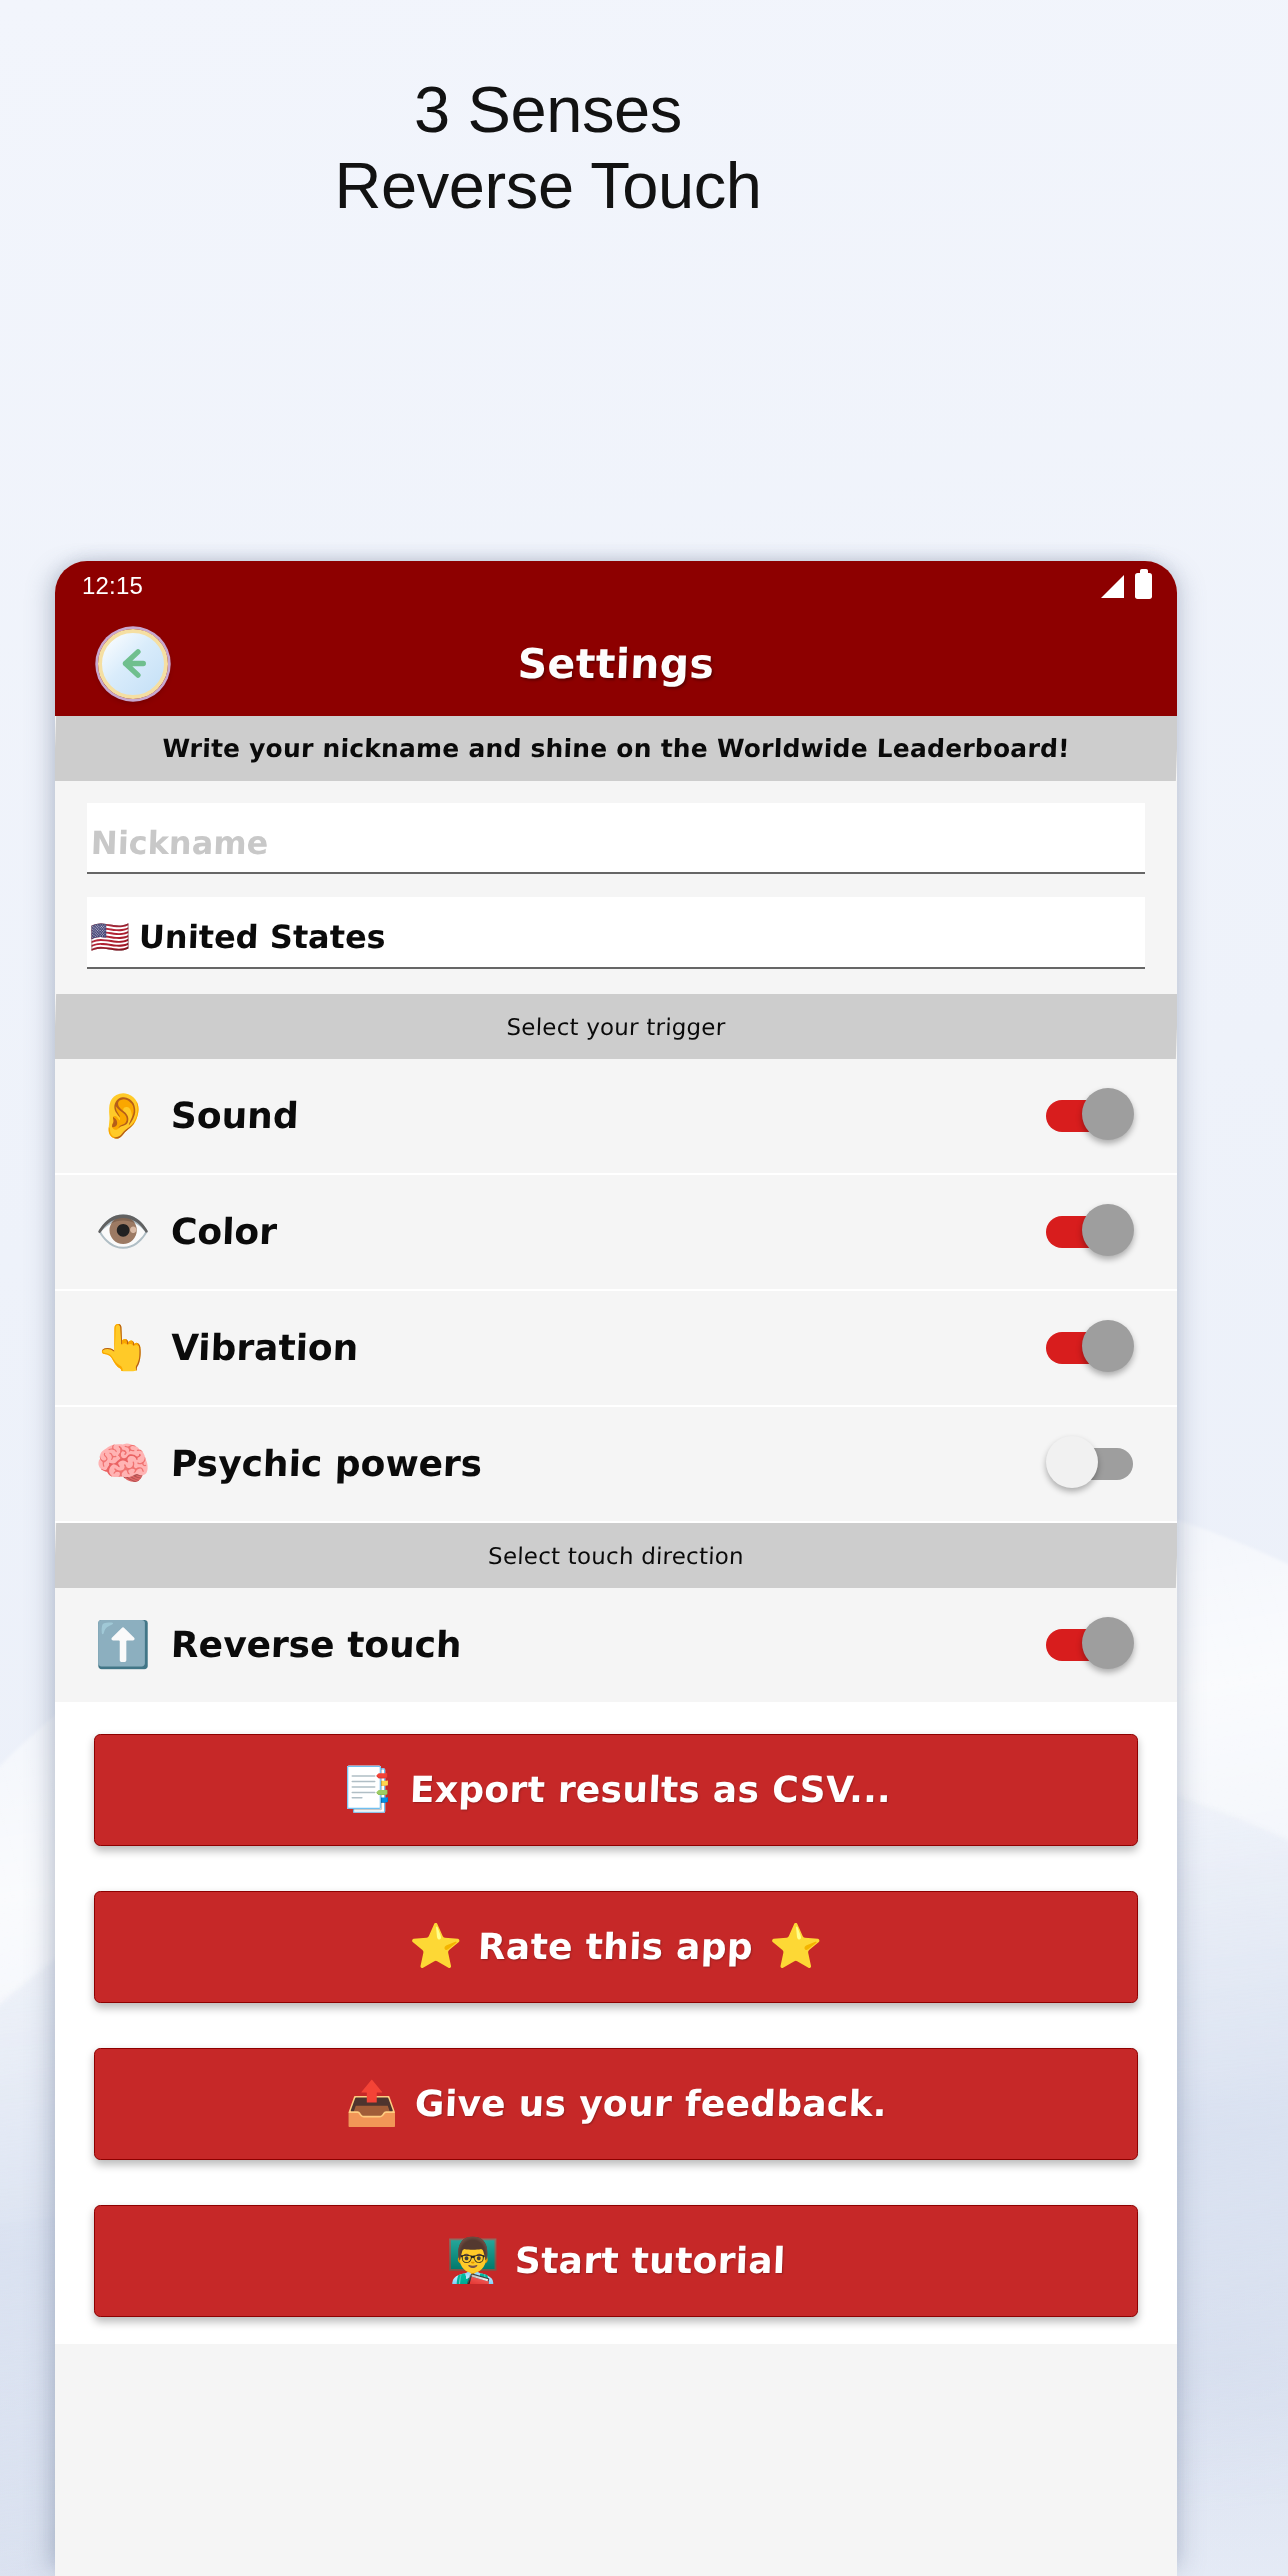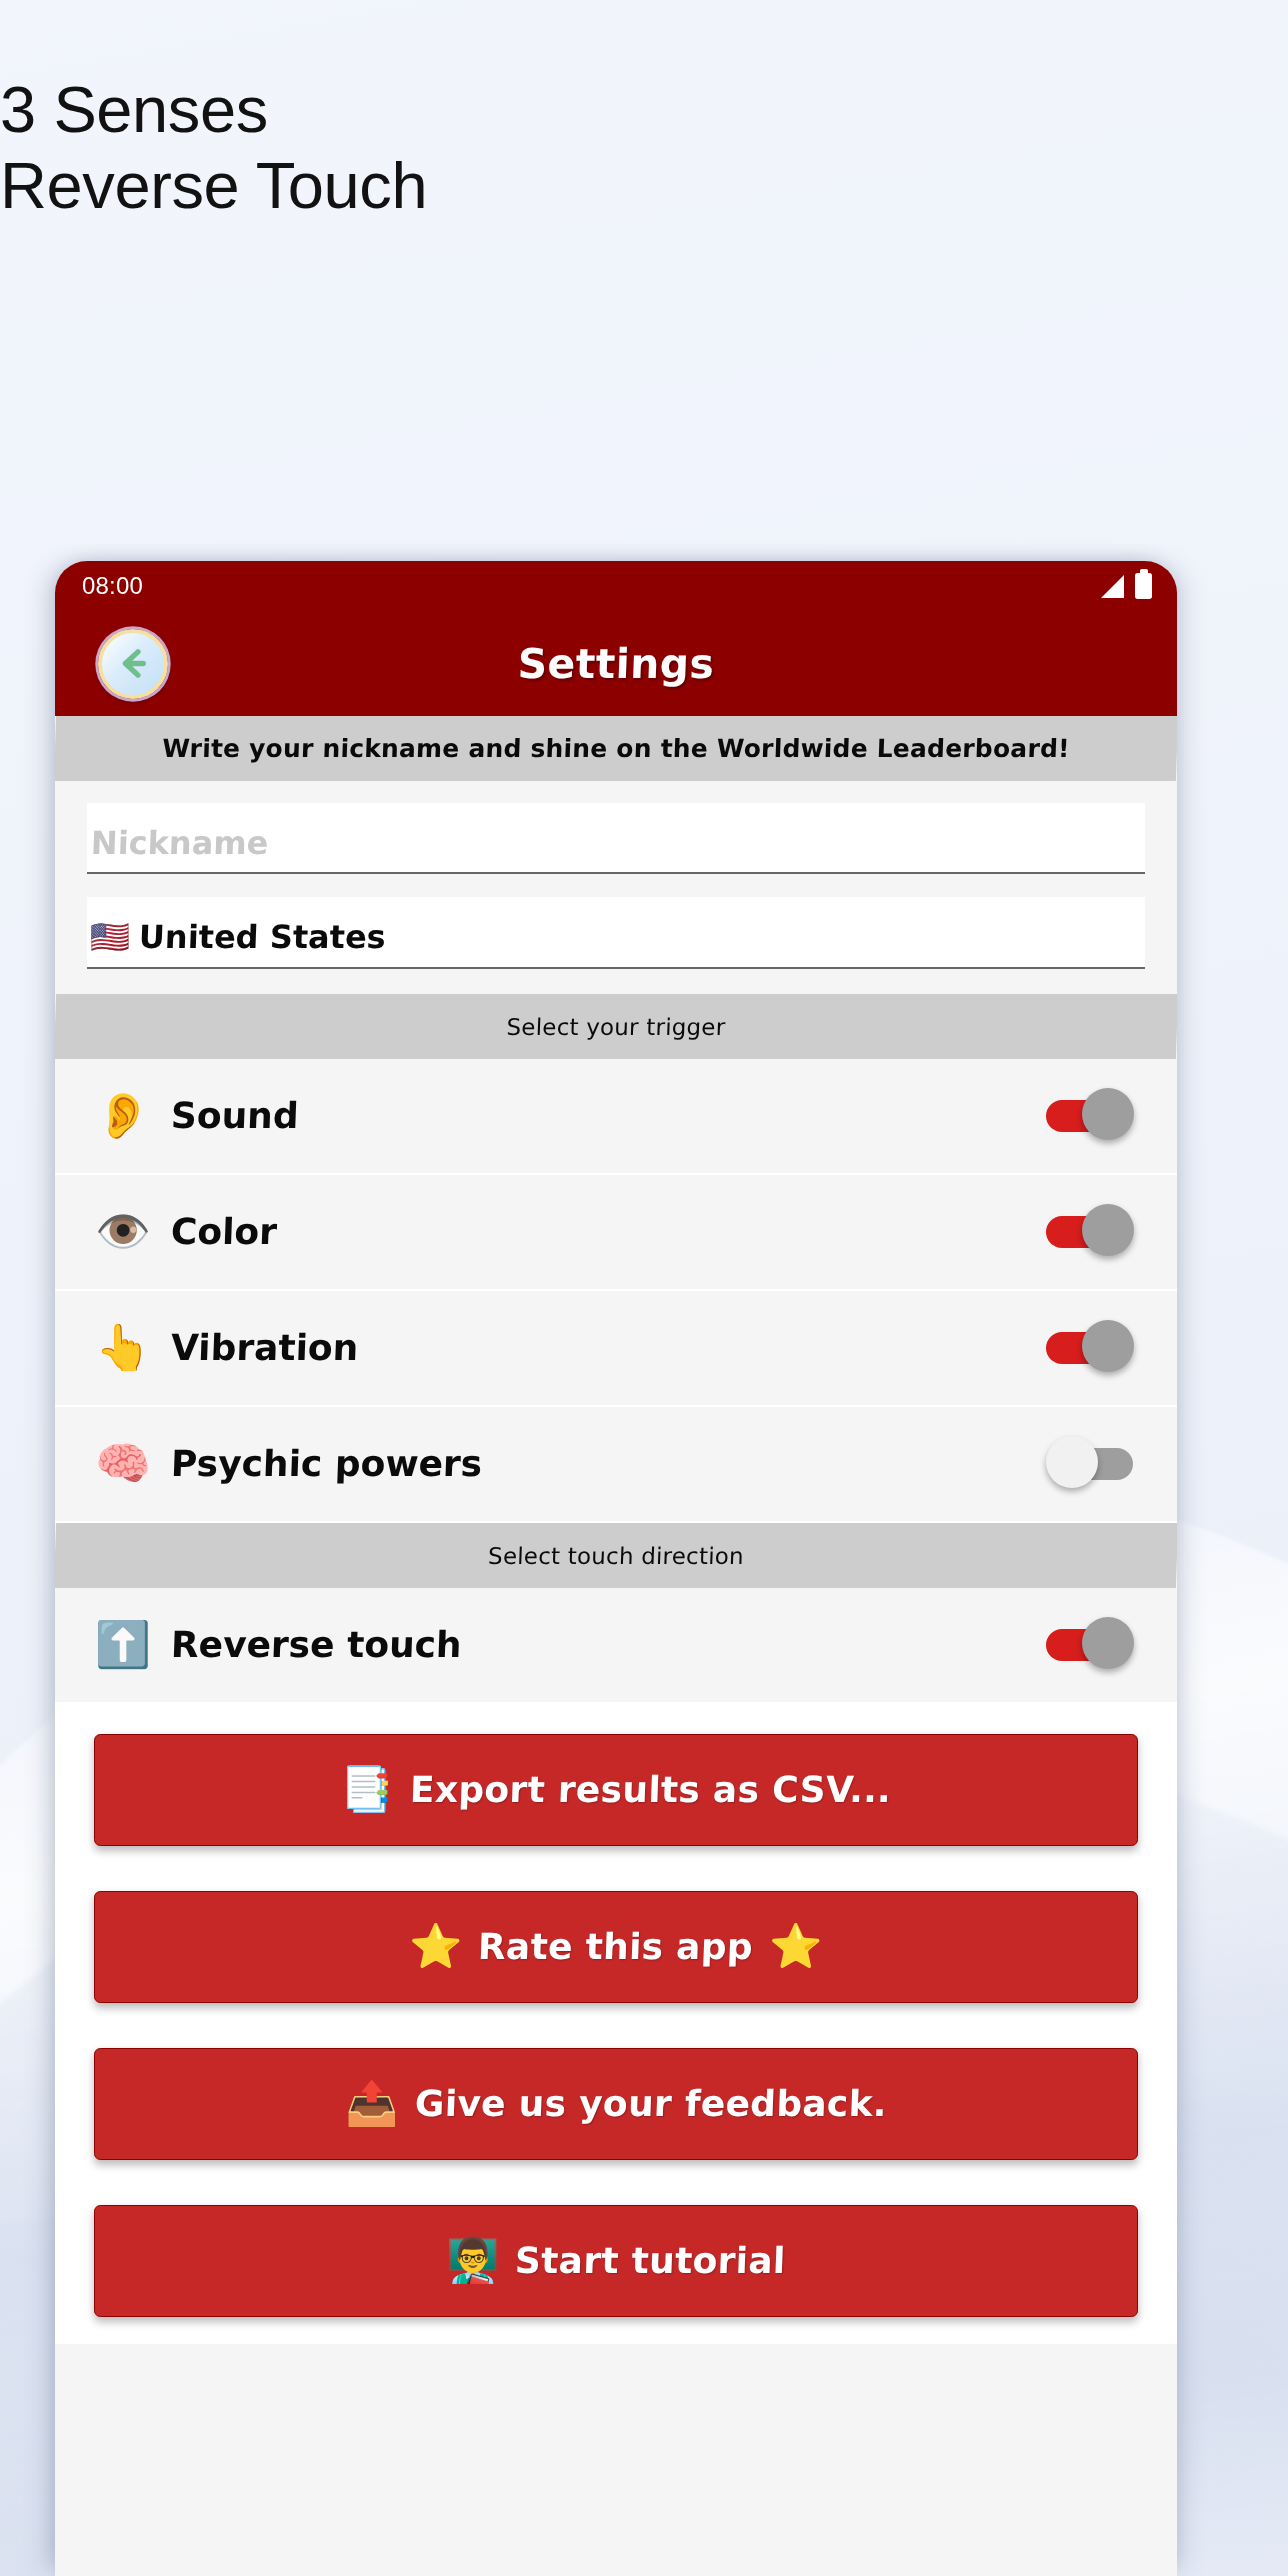--- a/index.html
+++ b/index.html
@@ -37,21 +37,21 @@
     border-radius: 50% 50% 40% 60% / 90% 90% 0% 0%;
     transform: rotate(-4deg);
     filter: blur(2.7px);
   }
 
   
   .promo {
     position: absolute;
     left: 0; top: 72px;
     width: 1096px;
-    text-align: left;
+    text-align: center;
     font-family: "Liberation Sans", sans-serif;
     font-weight: 400;
     font-size: 65px;
     line-height: 1.0;
     letter-spacing: -0.4px;
     color: #121212;
   }
   .promo-line { display: block; padding: 5.4px 0; }
 
   
@@ -280,21 +280,21 @@
 <div class="bg-swoosh-b"></div>
 
 <div class="promo">
   <span class="promo-line">3 Senses</span>
   <span class="promo-line">Reverse Touch</span>
 </div>
 
 <div class="phone">
 
   <div class="statusbar">
-    <span class="status-time">08:00</span>
+    <span class="status-time">12:15</span>
     <span class="status-icons">
       <span class="icon-signal"></span>
       <span class="icon-battery"></span>
     </span>
   </div>
 
   <div class="appbar">
     <div class="back-btn">
       <span>
         <svg width="41" height="41" viewBox="0 0 46 46">

